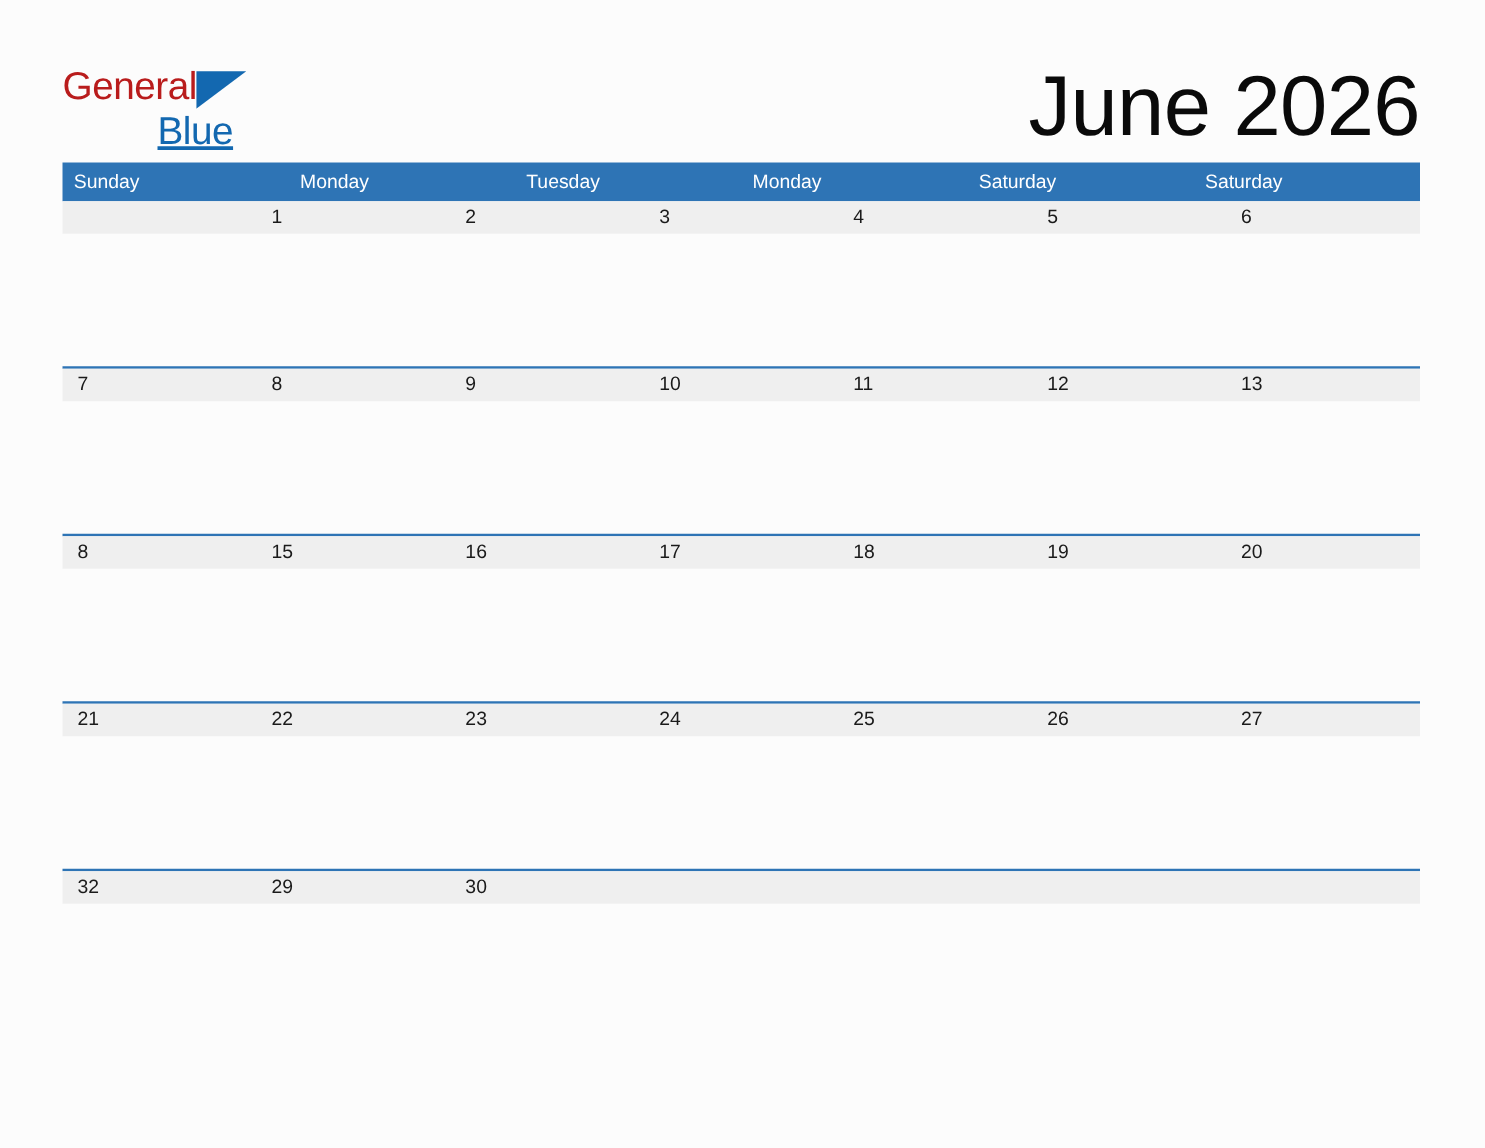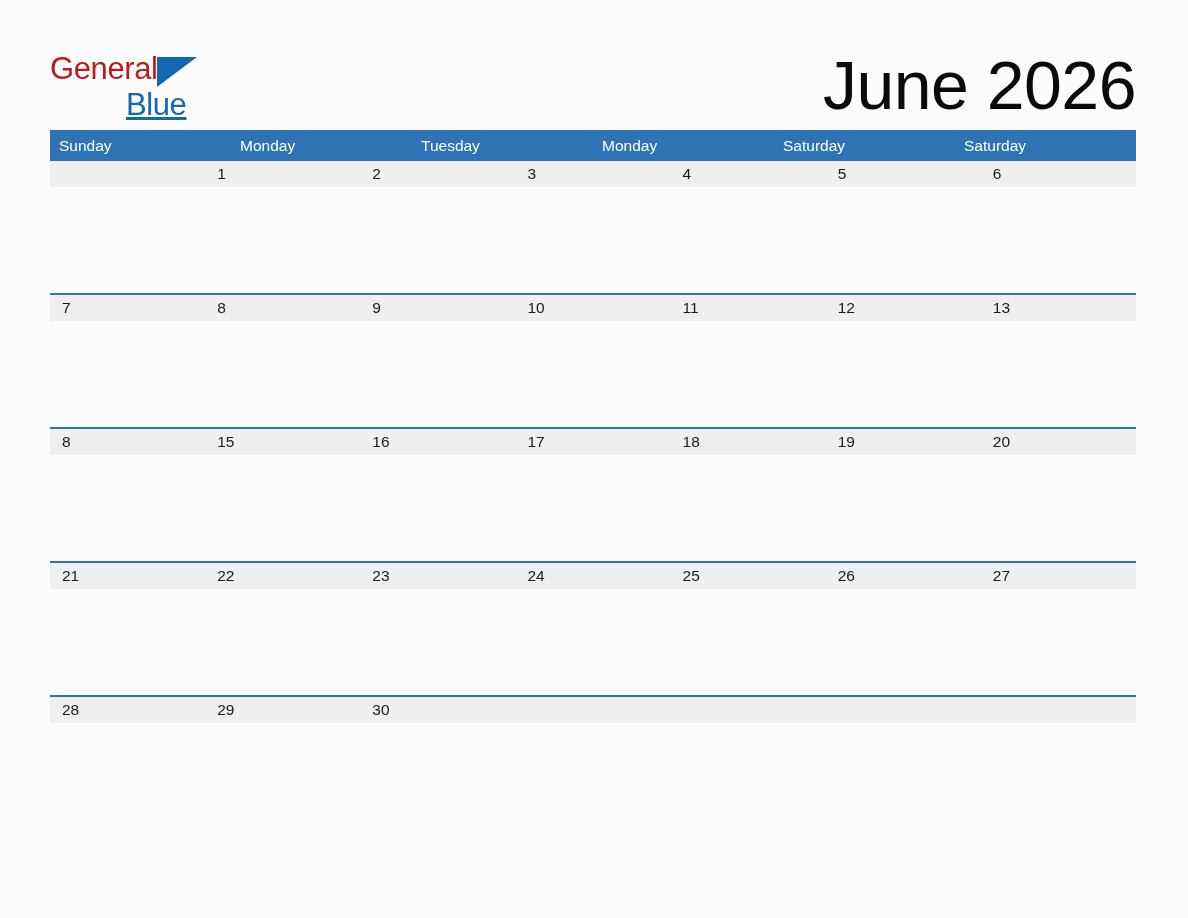--- a/index.html
+++ b/index.html
@@ -256,21 +256,21 @@
         <div class="event-cell"></div>
         <div class="event-cell"></div>
         <div class="event-cell"></div>
         <div class="event-cell"></div>
         <div class="event-cell"></div>
       </div>
     </div>
 
     <div class="week-row has-rule last">
       <div class="day-number-band">
-        <div class="day-num-cell">28</div>
+        <div class="day-num-cell">32</div>
         <div class="day-num-cell">29</div>
         <div class="day-num-cell">30</div>
         <div class="day-num-cell"></div>
         <div class="day-num-cell"></div>
         <div class="day-num-cell"></div>
         <div class="day-num-cell"></div>
       </div>
       <div class="event-band">
         <div class="event-cell"></div>
         <div class="event-cell"></div>

